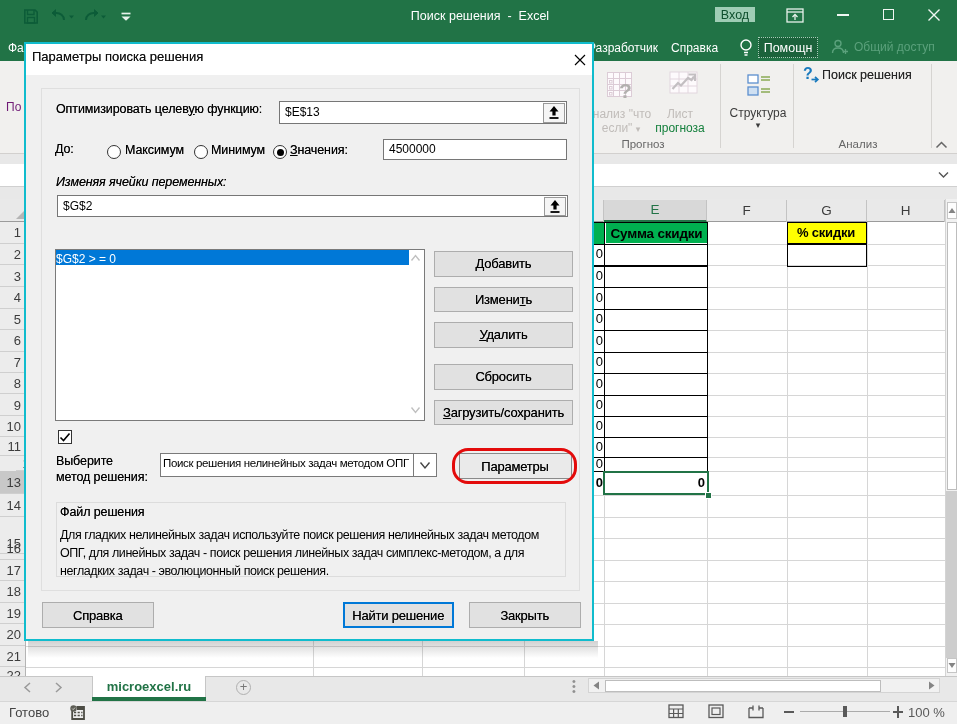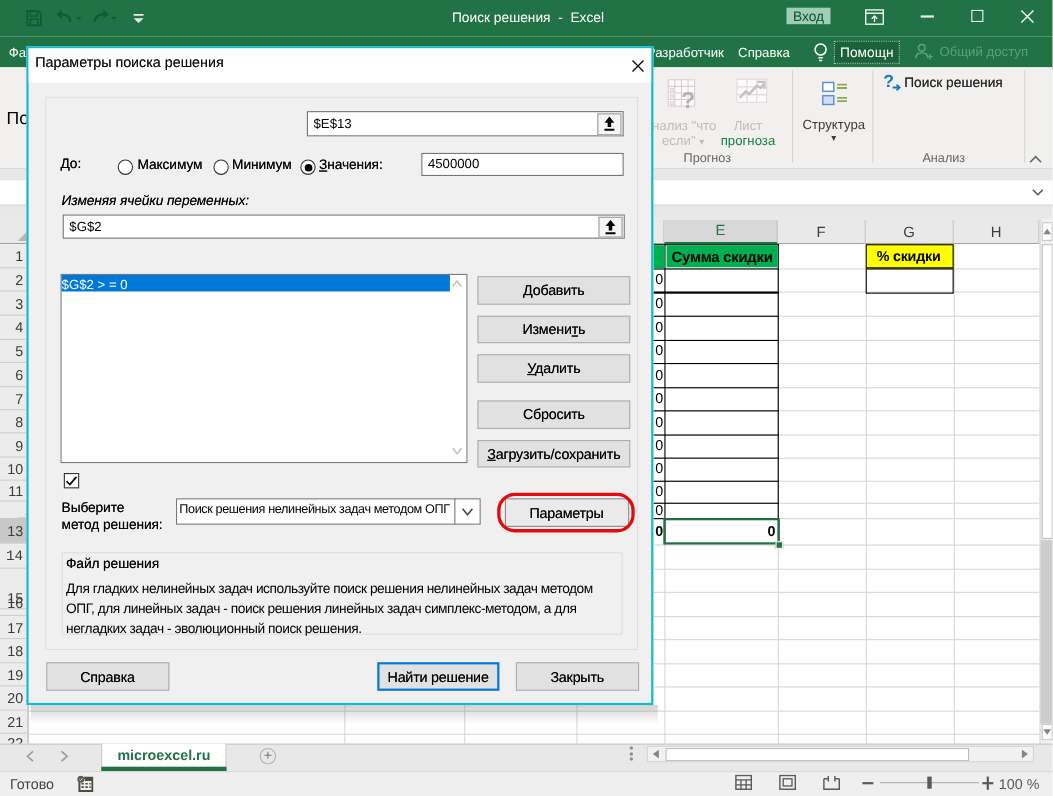--- a/index.html
+++ b/index.html
@@ -64,21 +64,21 @@
 <path d="M6 14.5 L10 14.5 M6.5 17 L9.5 17" stroke="#fff" stroke-width="1.4"></path>
 </svg>
 <div class="ab" style="left:758px;top:37px;width:60px;height:21px;background:rgba(8,40,24,0.22);border:1px dotted #a8cdb8;display:flex;align-items:center;justify-content:center;color:#fff;font-size:12.5px;">Помощн</div>
 <svg class="ab" style="left:831px;top:39px;" width="18" height="16" viewBox="0 0 18 16">
 <circle cx="7" cy="4.5" r="3" fill="none" stroke="#5ba17c" stroke-width="1.4"></circle>
 <path d="M1.5 14 C1.5 10.5 4 9 7 9 C10 9 12.5 10.5 12.5 14" fill="none" stroke="#5ba17c" stroke-width="1.4"></path>
 <path d="M14.5 10 L14.5 15 M12 12.5 L17 12.5" stroke="#5ba17c" stroke-width="1.3"></path>
 </svg>
 <div class="ab" style="left:854px;top:33px;height:28px;display:flex;align-items:center;color:#5ba17c;font-size:12px;">Общий доступ</div>
 <div class="ab" style="left:0;top:61px;width:957px;height:93px;background:#f1f0ee;border-bottom:1px solid #d2d0ce;"></div>
-<div class="ab" style="left:6px;top:100px;font-size:16px;color:#000000;">По</div>
+<div class="ab" style="left:6px;top:100px;font-size:12px;color:#701a75;">По</div>
 <svg class="ab" style="left:606px;top:71px;" width="32" height="30" viewBox="0 0 32 30">
 <g stroke="#dcccd6" stroke-width="1" fill="#fdfafc">
 <rect x="1.5" y="1.5" width="24" height="24"></rect>
 <path d="M1.5 7.5 L25.5 7.5 M1.5 13.5 L25.5 13.5 M1.5 19.5 L25.5 19.5 M7.5 1.5 L7.5 25.5 M13.5 1.5 L13.5 25.5 M19.5 1.5 L19.5 25.5"></path>
 <rect x="3.5" y="9.5" width="2.5" height="2.5"></rect>
         <rect x="3.5" y="15.5" width="2.5" height="2.5"></rect>
         <rect x="3.5" y="21.5" width="2.5" height="2.5"></rect>
 </g>
 <text x="13" y="27" font-size="21" font-weight="bold" fill="#b2b0ae" font-family="Liberation Sans">?</text>
 </svg>
@@ -223,21 +223,21 @@
     </div>
 <div class="ab" style="left:0;top:436.8px;width:25px;height:19.7px;border-bottom:1px solid #cfcfcf;">
       <div class="rn" style="top:3.3px;">11</div>
     </div>
 <div class="ab" style="left:16px;top:456.5px;width:32px;height:14.2px;border-bottom:1px solid #cfcfcf;">
       <div class="rn" style="top:0.6px;">12</div>
     </div>
 <div class="ab" style="left:0;top:470.7px;width:25px;height:23.8px;border-bottom:1px solid #cfcfcf;background:#c8c8c8;color:#217346;">
       <div class="rn" style="top:5.4px;">13</div>
     </div>
-<div class="ab" style="left:0;top:494.5px;width:25px;height:22px;border-bottom:1px solid #cfcfcf;font-family:Liberation Mono, monospace;">
+<div class="ab" style="left:0;top:494.5px;width:25px;height:22px;border-bottom:1px solid #cfcfcf;">
       <div class="rn" style="top:4.5px;">14</div>
     </div>
 <div class="ab" style="left:0;top:516.5px;width:25px;height:21.5px;border-bottom:1px solid #cfcfcf;margin-top:16px;">
       <div class="rn" style="top:4.2px;">15</div>
     </div>
 <div class="ab" style="left:0;top:538px;width:25px;height:21.5px;border-bottom:1px solid #cfcfcf;">
       <div class="rn" style="top:4.2px;">16</div>
     </div>
 <div class="ab" style="left:0;top:559.5px;width:25px;height:21.5px;border-bottom:1px solid #cfcfcf;">
       <div class="rn" style="top:4.2px;">17</div>
@@ -315,20 +315,21 @@
 <div class="ab" style="left:898px;top:705.5px;width:2px;height:12px;background:#595959;margin-left:-1px;left:898px;"></div>
 <div class="ab" style="left:908px;top:705px;font-size:13px;color:#595959;">100 %</div>
 <div class="ab" style="left:28px;top:641px;width:570px;height:17px;background:linear-gradient(to bottom,rgba(90,90,90,0.28),rgba(120,120,120,0));"></div>
 <div class="ab" style="left:24px;top:42px;width:570px;height:599px;background:#f0f0f0;border:2px solid #10bccd;">
 <div class="ab" style="left:0;top:0;width:566px;height:30.5px;background:#fff;"></div>
 <div class="ab" style="left:6px;top:5px;font-size:13px;color:#111;letter-spacing:0;text-shadow:0 0 0.4px rgba(0,0,0,0.7);">Параметры поиска решения</div>
 <svg class="ab" style="left:548px;top:10px;" width="12" height="12" viewBox="0 0 12 12">
         <path d="M1 1 L11 11 M11 1 L1 11" stroke="#000" stroke-width="1.15"></path>
       </svg>
 <div class="ab" style="left:15px;top:44px;width:539px;height:503px;border:1px solid #dfdfdf;"></div>
+<div class="lbl" style="left:30px;top:57.5px;">Оптимизировать целев<u>у</u>ю функцию:</div>
 <div class="ab" style="left:253px;top:57px;width:288px;height:23px;background:#fff;border:1px solid #767676;"></div>
 <div class="ab" style="left:259px;top:61px;font-size:12px;color:#000;">$E$13</div>
 <div class="ab" style="left:517px;top:58.5px;width:22px;height:20px;background:#f5f5f5;border:1px solid #999;"></div>
 <svg class="ab" style="left:522px;top:61px;" width="12" height="15" viewBox="0 0 12 15">
 <path d="M6 1 L10.5 6.5 L7.6 6.5 L7.6 10.5 L4.4 10.5 L4.4 6.5 L1.5 6.5 Z" fill="#000"></path>
 <path d="M1.5 13 L10.5 13" stroke="#000" stroke-width="1.8"></path>
 </svg>
 <div class="lbl" style="left:29px;top:98px;">До:</div>
 <div class="ab" style="left:81px;top:101px;width:14px;height:14px;border:1px solid #333;border-radius:50%;background:#fff;"></div>
 <div class="lbl" style="left:99px;top:99px;">Максимум</div>

